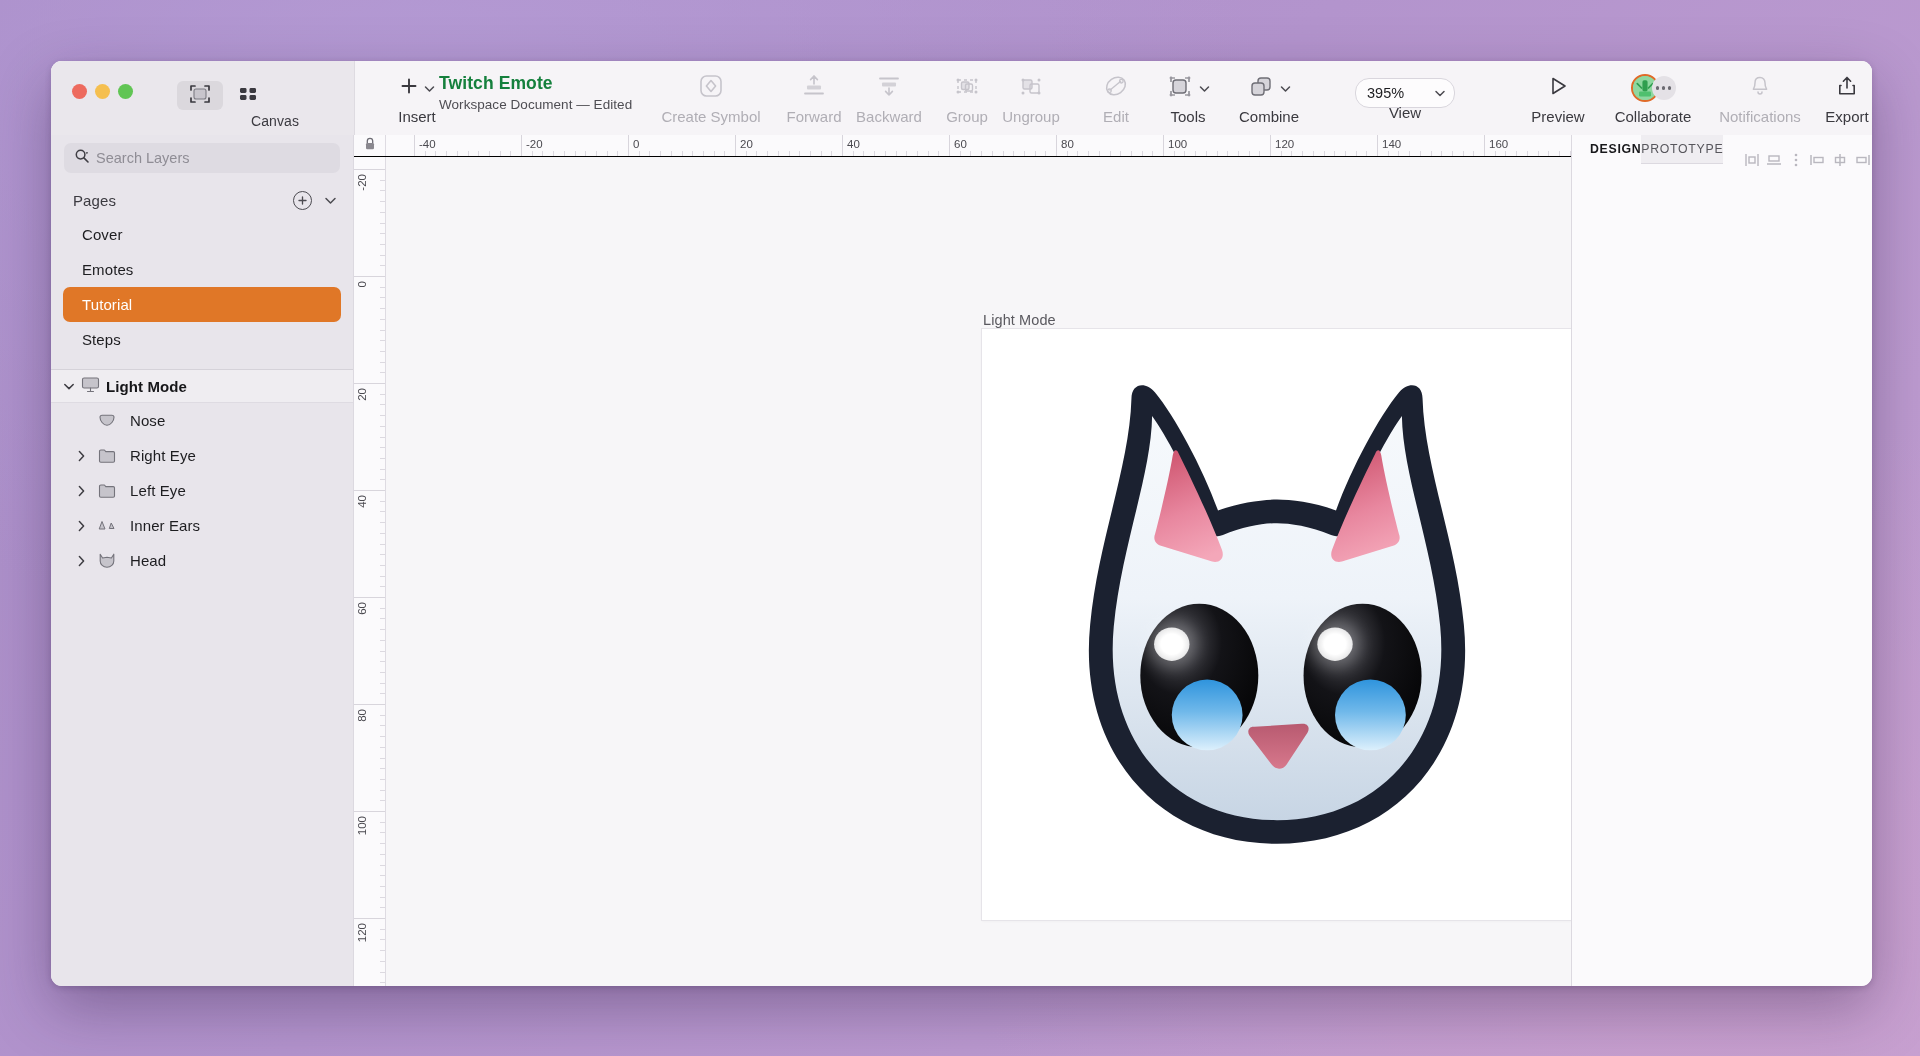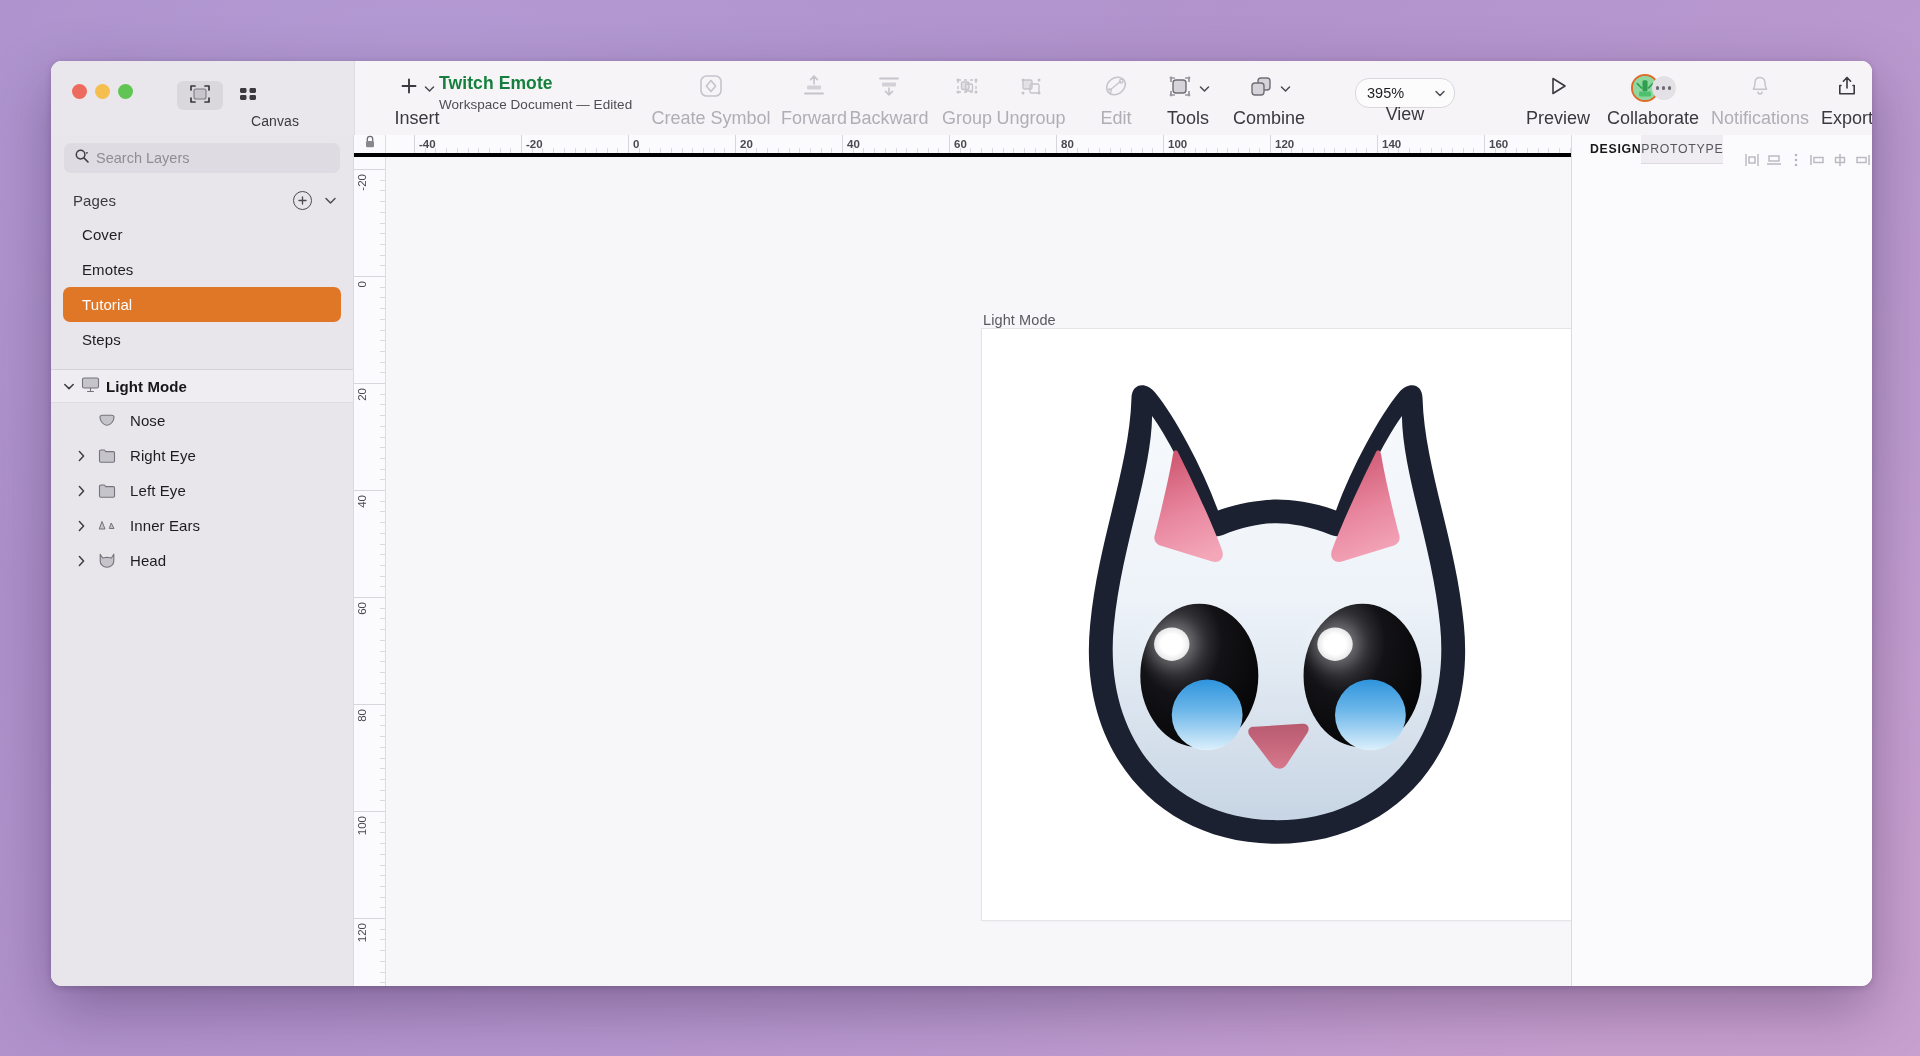--- a/index.html
+++ b/index.html
@@ -99,21 +99,21 @@
     position: absolute;
     top: 10px;
     display: flex;
     flex-direction: column;
     align-items: center;
     width: 96px;
     cursor: default;
   }
   .tool .ico { height: 34px; display: flex; align-items: center; justify-content: center; gap: 5px;}
   .tool .lbl {
-    font-size: 18px;
+    font-size: 15px;
     color: #3a393f;
     margin-top: 3px;
     white-space: nowrap;
   }
   .tool.dim .lbl { color: #b0aeb5; }
 
   .zoomfield {
     position: absolute;
     top: 17px;
     width: 100px; height: 30px;
@@ -220,23 +220,22 @@
     flex: 1 1 auto;
     display: flex; flex-direction: column;
     background: #f7f6f8;
     min-width: 0;
     position: relative;
   }
   .ruler-h {
     height: 22px;
     display: flex;
     background: #fbfafc;
-    border-bottom: 4px solid #000000;
+    border-bottom: 1px solid #000000;
     flex: 0 0 22px;
-    font-weight: bold;
   }
   .ruler-corner {
     width: 32px; flex: 0 0 32px;
     border-right: 1px solid #dedbe2;
     display:flex;align-items:center;justify-content:center;
     background: #fbfafc;
   }
   .ruler-h-track { position: relative; flex: 1 1 auto; overflow: hidden; }
   .ruler-h-track .maj {
     position: absolute; top: 0; bottom: 0;

